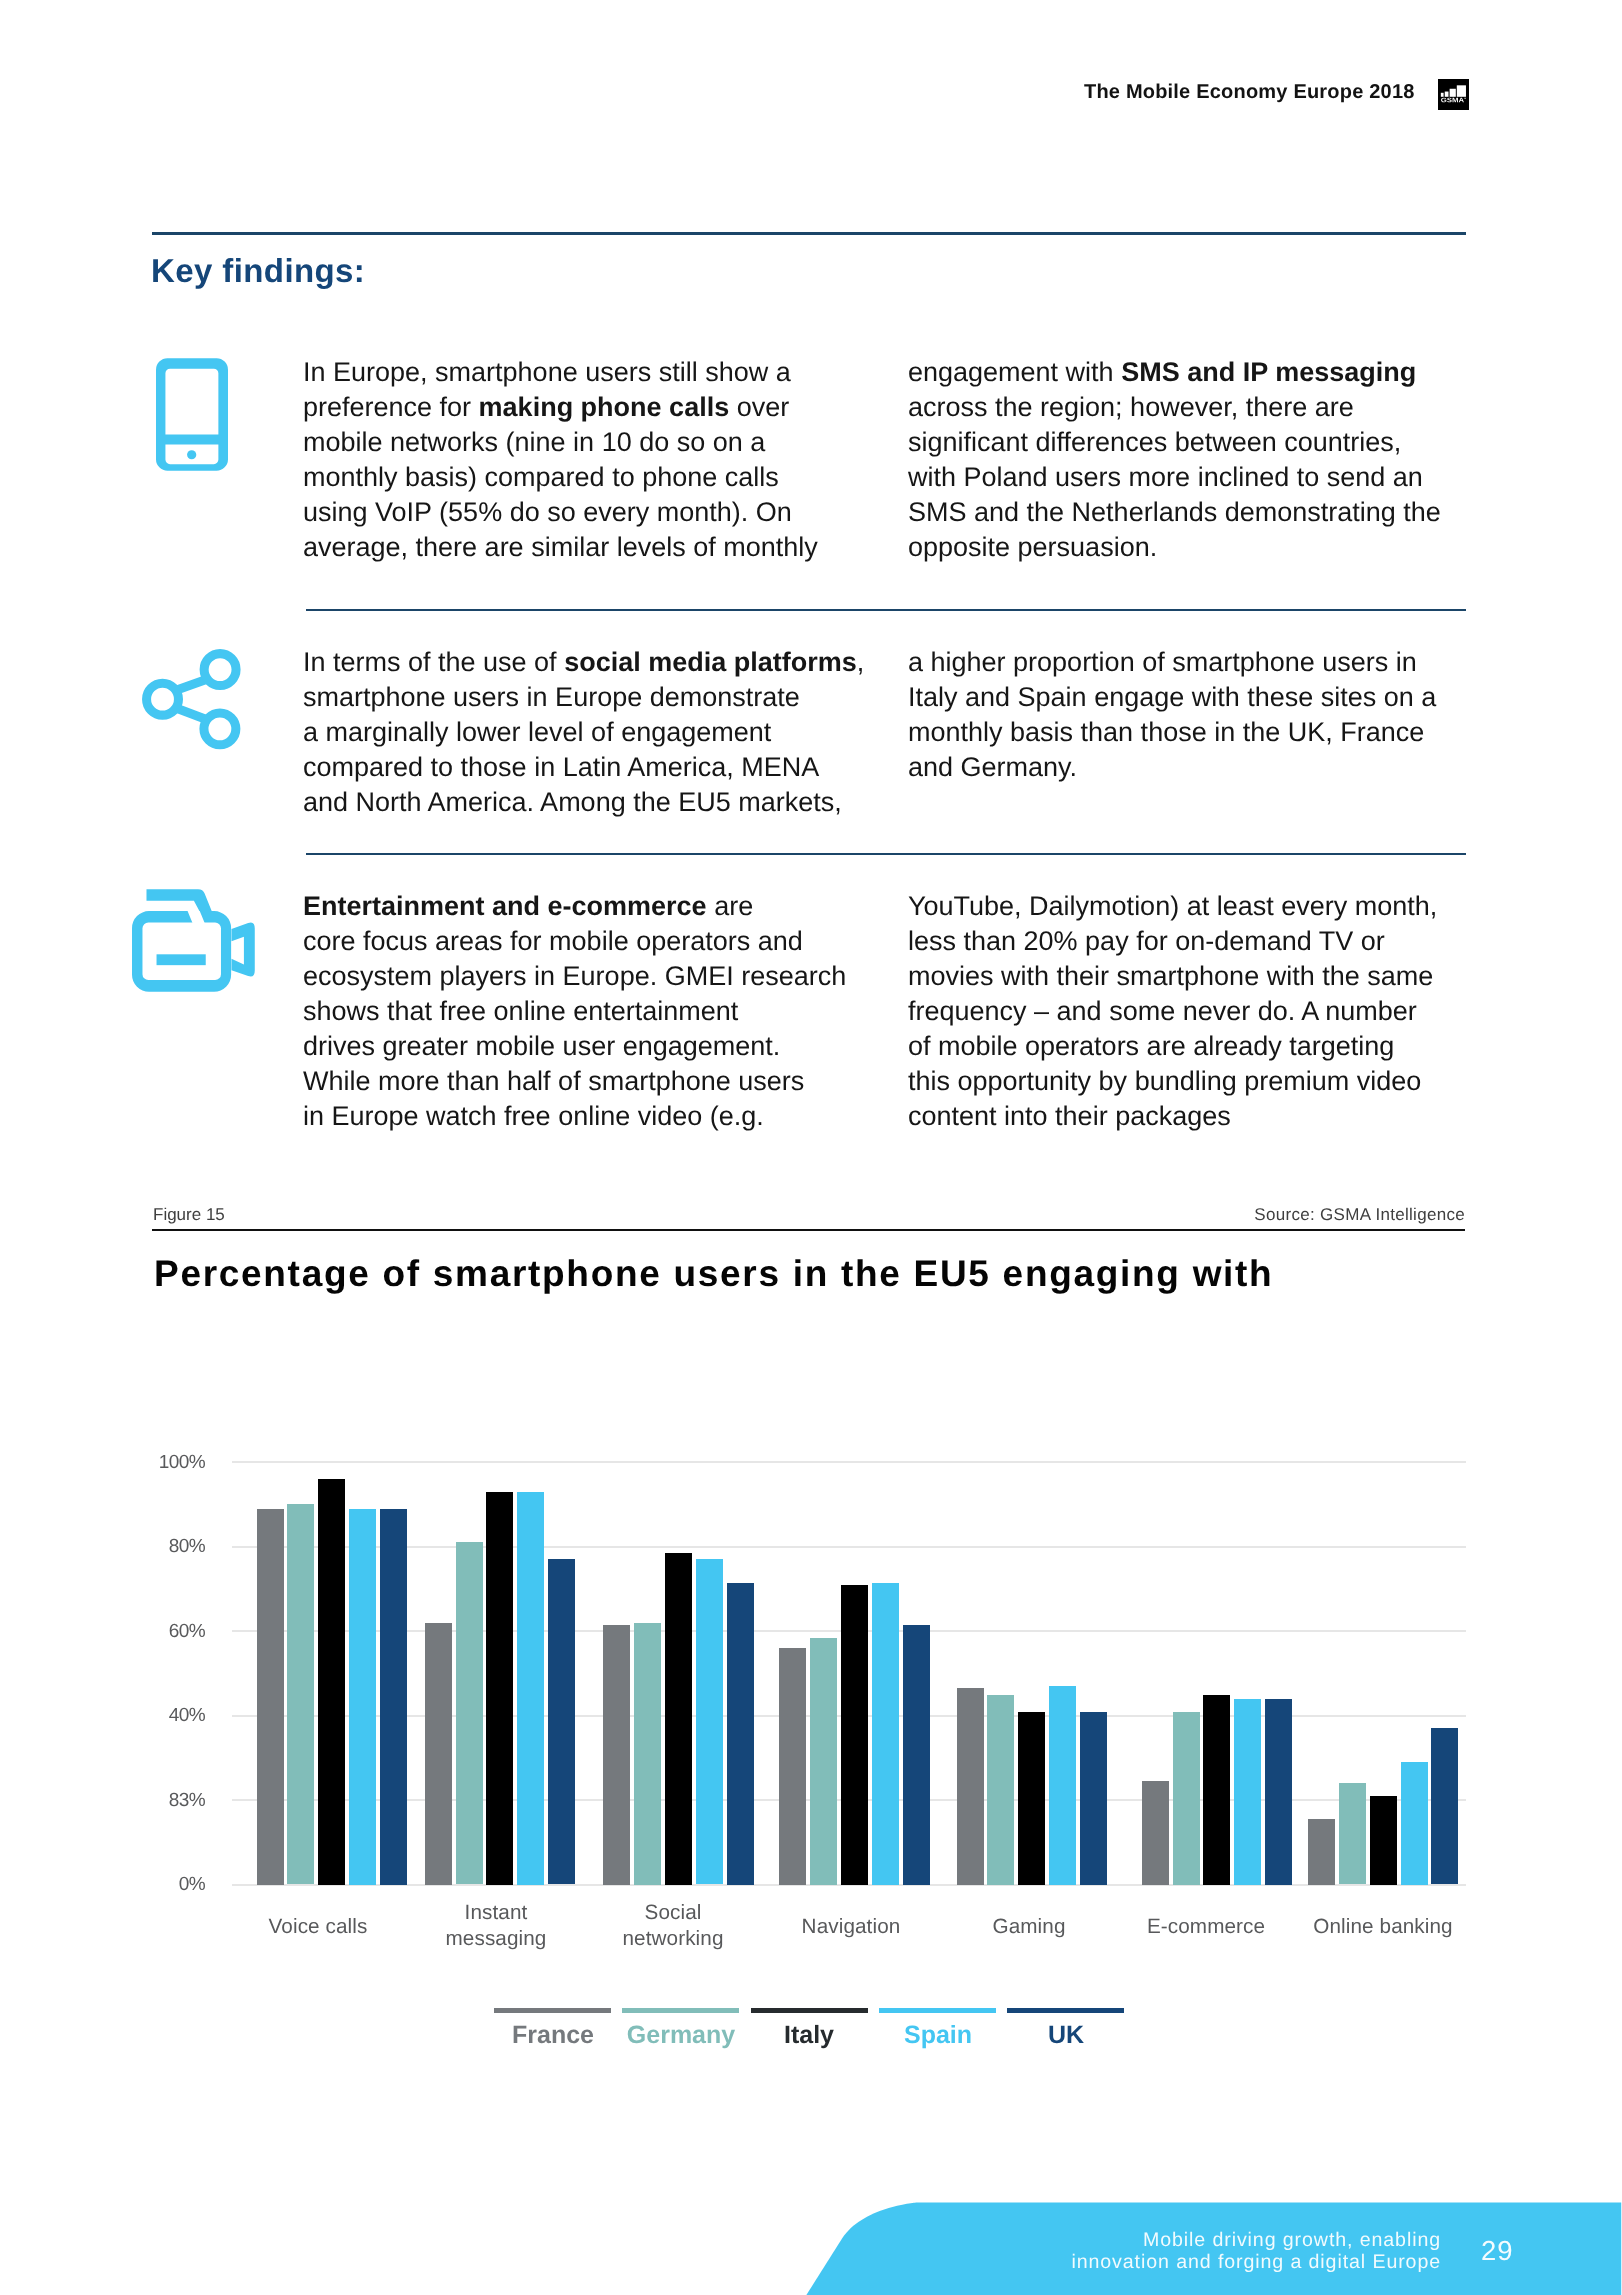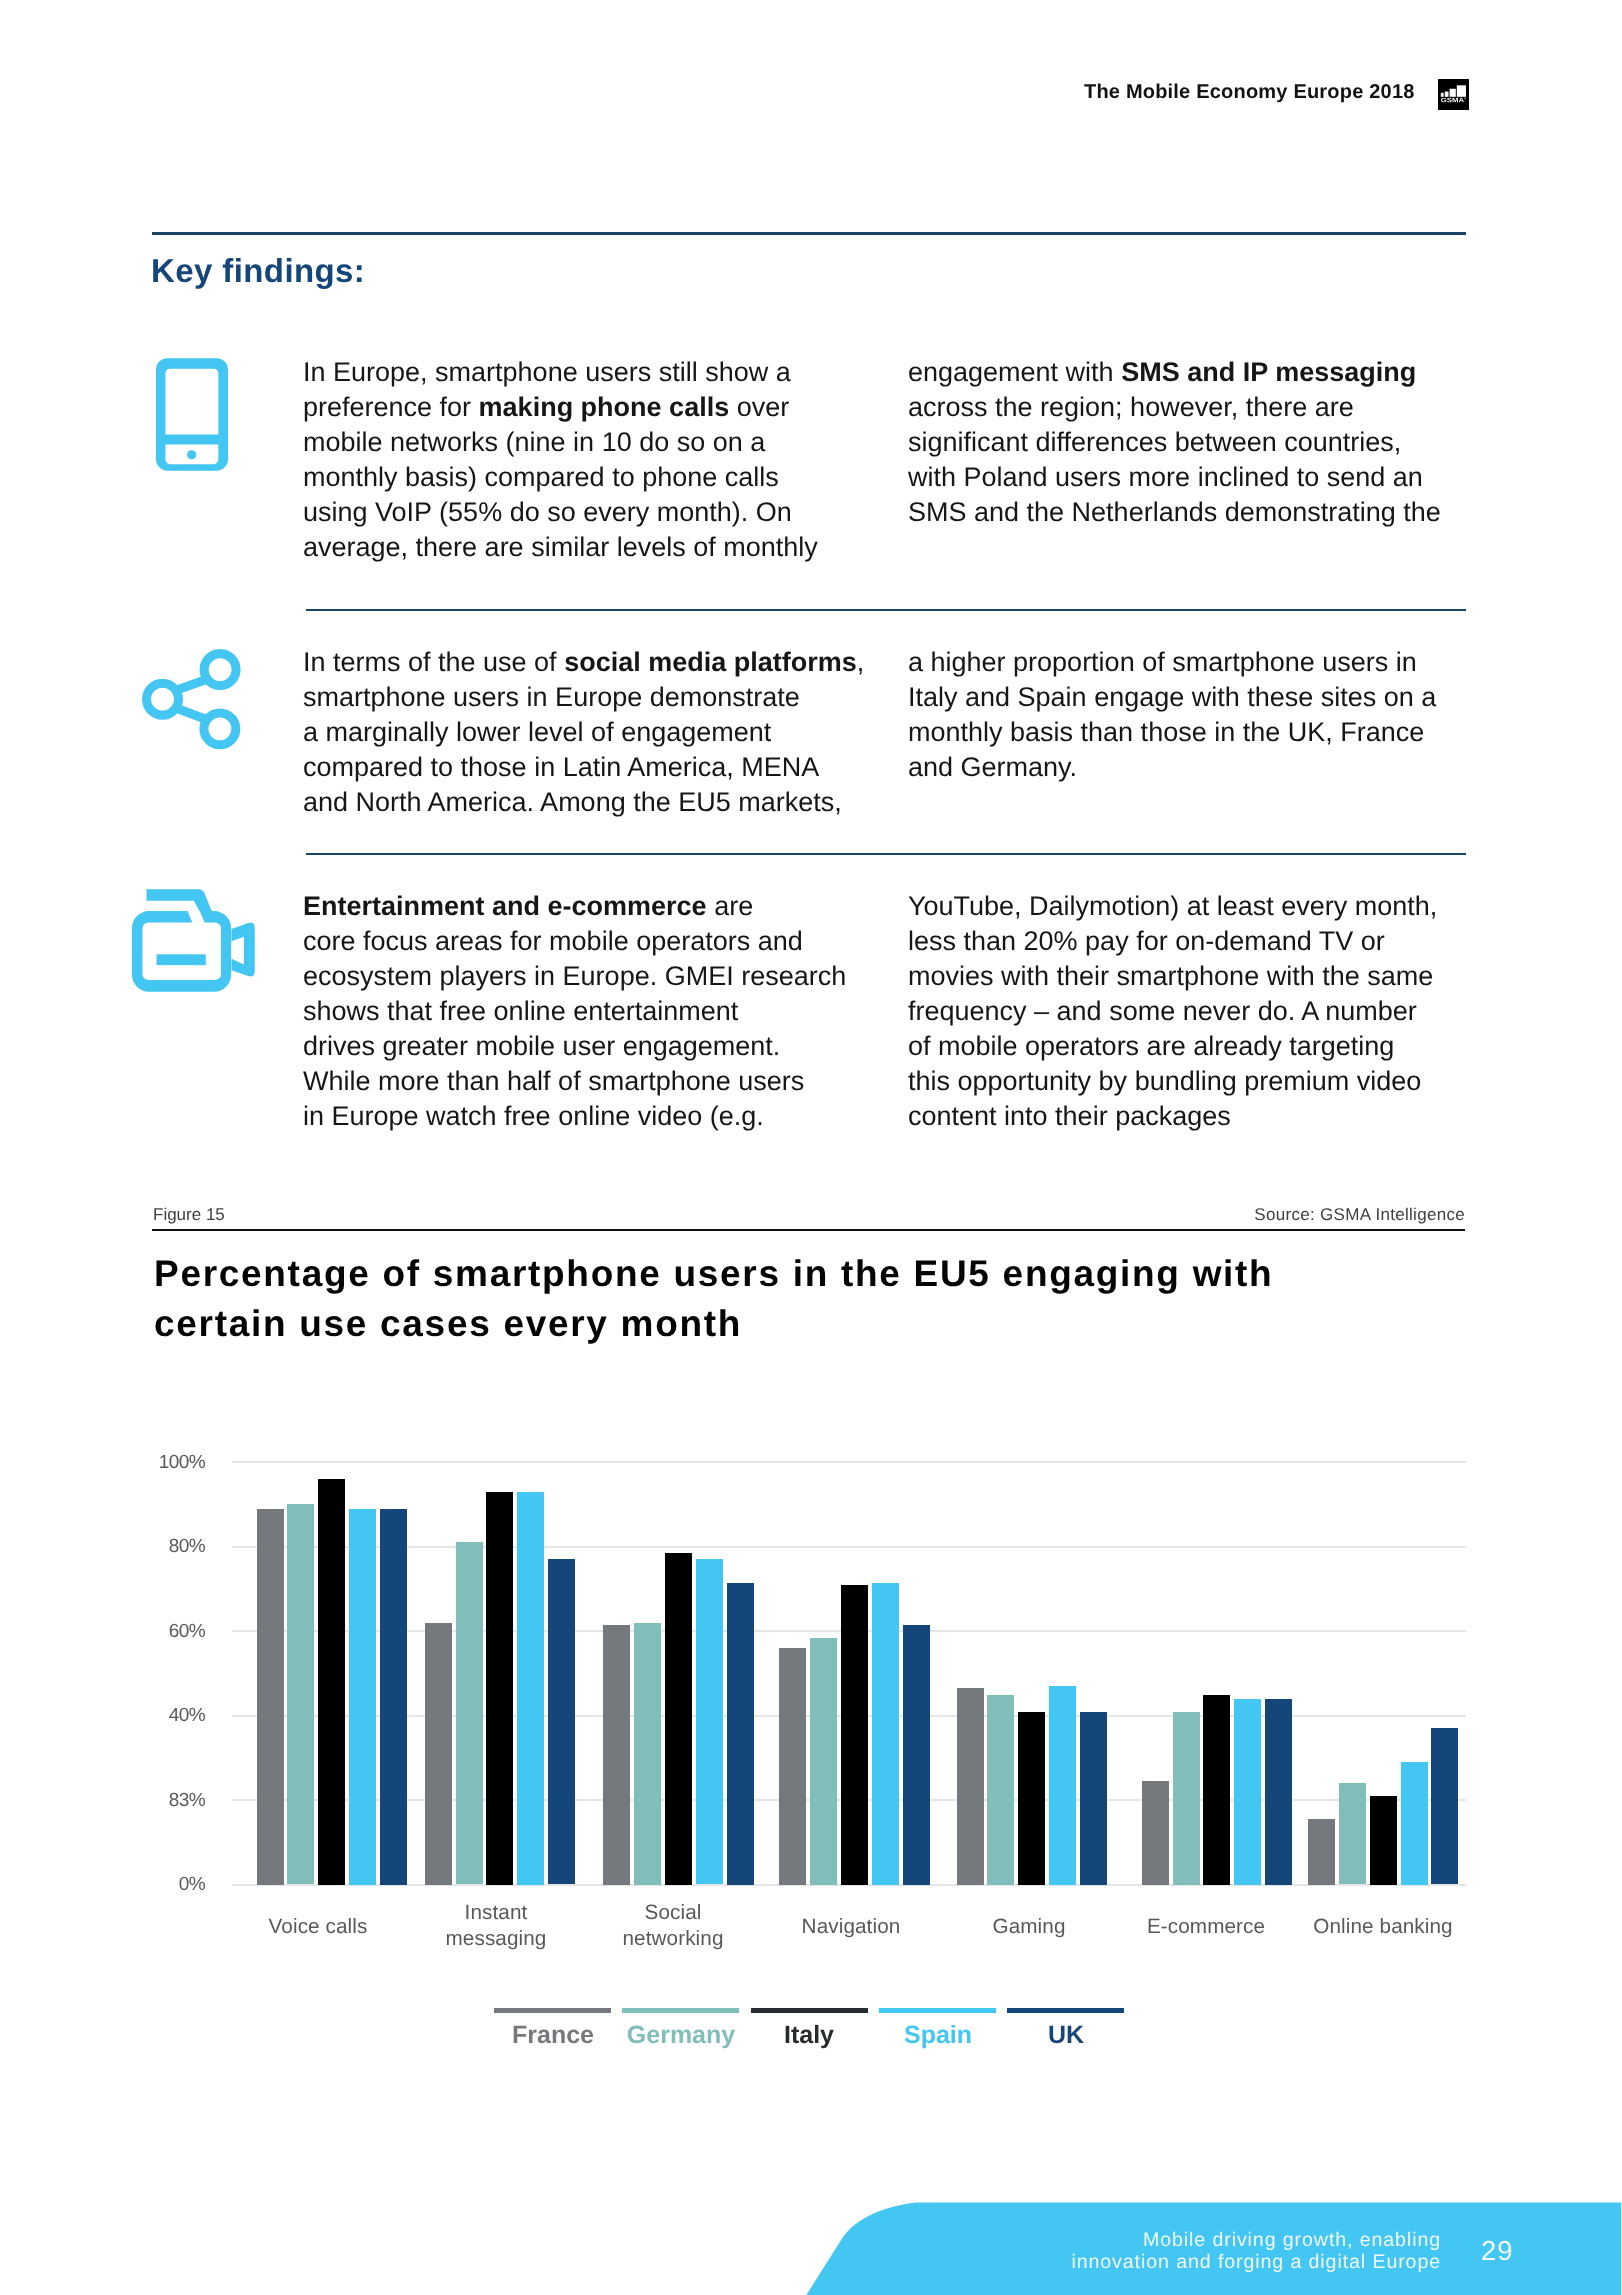--- a/index.html
+++ b/index.html
@@ -98,20 +98,21 @@
           <span class="f-line">monthly basis) compared to phone calls</span>
           <span class="f-line">using VoIP (55% do so every month). On</span>
           <span class="f-line">average, there are similar levels of monthly</span>
         </div>
         <div class="f-col f-right" style="top: 7.9px;">
           <span class="f-line">engagement with <b>SMS and IP messaging</b></span>
           <span class="f-line">across the region; however, there are</span>
           <span class="f-line">significant differences between countries,</span>
           <span class="f-line">with Poland users more inclined to send an</span>
           <span class="f-line">SMS and the Netherlands demonstrating the</span>
+          <span class="f-line">opposite persuasion.</span>
         </div>
       </div>
       <div class="finding" style="top: 628px;">
         <div class="f-icon" style="left: -10.5px; top: 21px;"><svg viewBox="0 0 152 155" width="99" height="101">
             <g fill="none" stroke="#44c6f2" stroke-width="13.9">
               <path d="M48 65 L104 45"></path>
               <path d="M48 89 L104 110"></path>
               <circle cx="31.5" cy="77" r="24.5"></circle>
               <circle cx="119.9" cy="31.6" r="24.5"></circle>
               <circle cx="119.6" cy="122.6" r="24.5"></circle>
@@ -160,21 +161,21 @@
           <span class="f-line">content into their packages</span>
         </div>
       </div>
       <div class="f-rule" style="position: absolute; left: 306px; top: 609px; width: 1160px;"></div>
       <div class="f-rule" style="position: absolute; left: 306px; top: 853px; width: 1160px;"></div>
     </div>
 
   <div class="abs" id="fig-num">Figure 15</div>
   <div class="abs" id="fig-src">Source: GSMA Intelligence</div>
   <div class="abs" id="fig-rule"></div>
-  <div class="abs" id="fig-title"><span>Percentage of smartphone users in the EU5 engaging with</span><br><span>certain use cases every month</span></div>
+  <div class="abs" id="fig-title"><span>Percentage of smartphone users in the EU5 engaging with</span><br></div>
 
   <div class="abs" id="chart">
       <div class="gridline" style="top: 1461px;"></div>
       <div class="ytick" style="top: 1450px;">100%</div>
       <div class="gridline" style="top: 1546px;"></div>
       <div class="ytick" style="top: 1534px;">80%</div>
       <div class="gridline" style="top: 1630px;"></div>
       <div class="ytick" style="top: 1619px;">60%</div>
       <div class="gridline" style="top: 1715px;"></div>
       <div class="ytick" style="top: 1703px;">40%</div>

